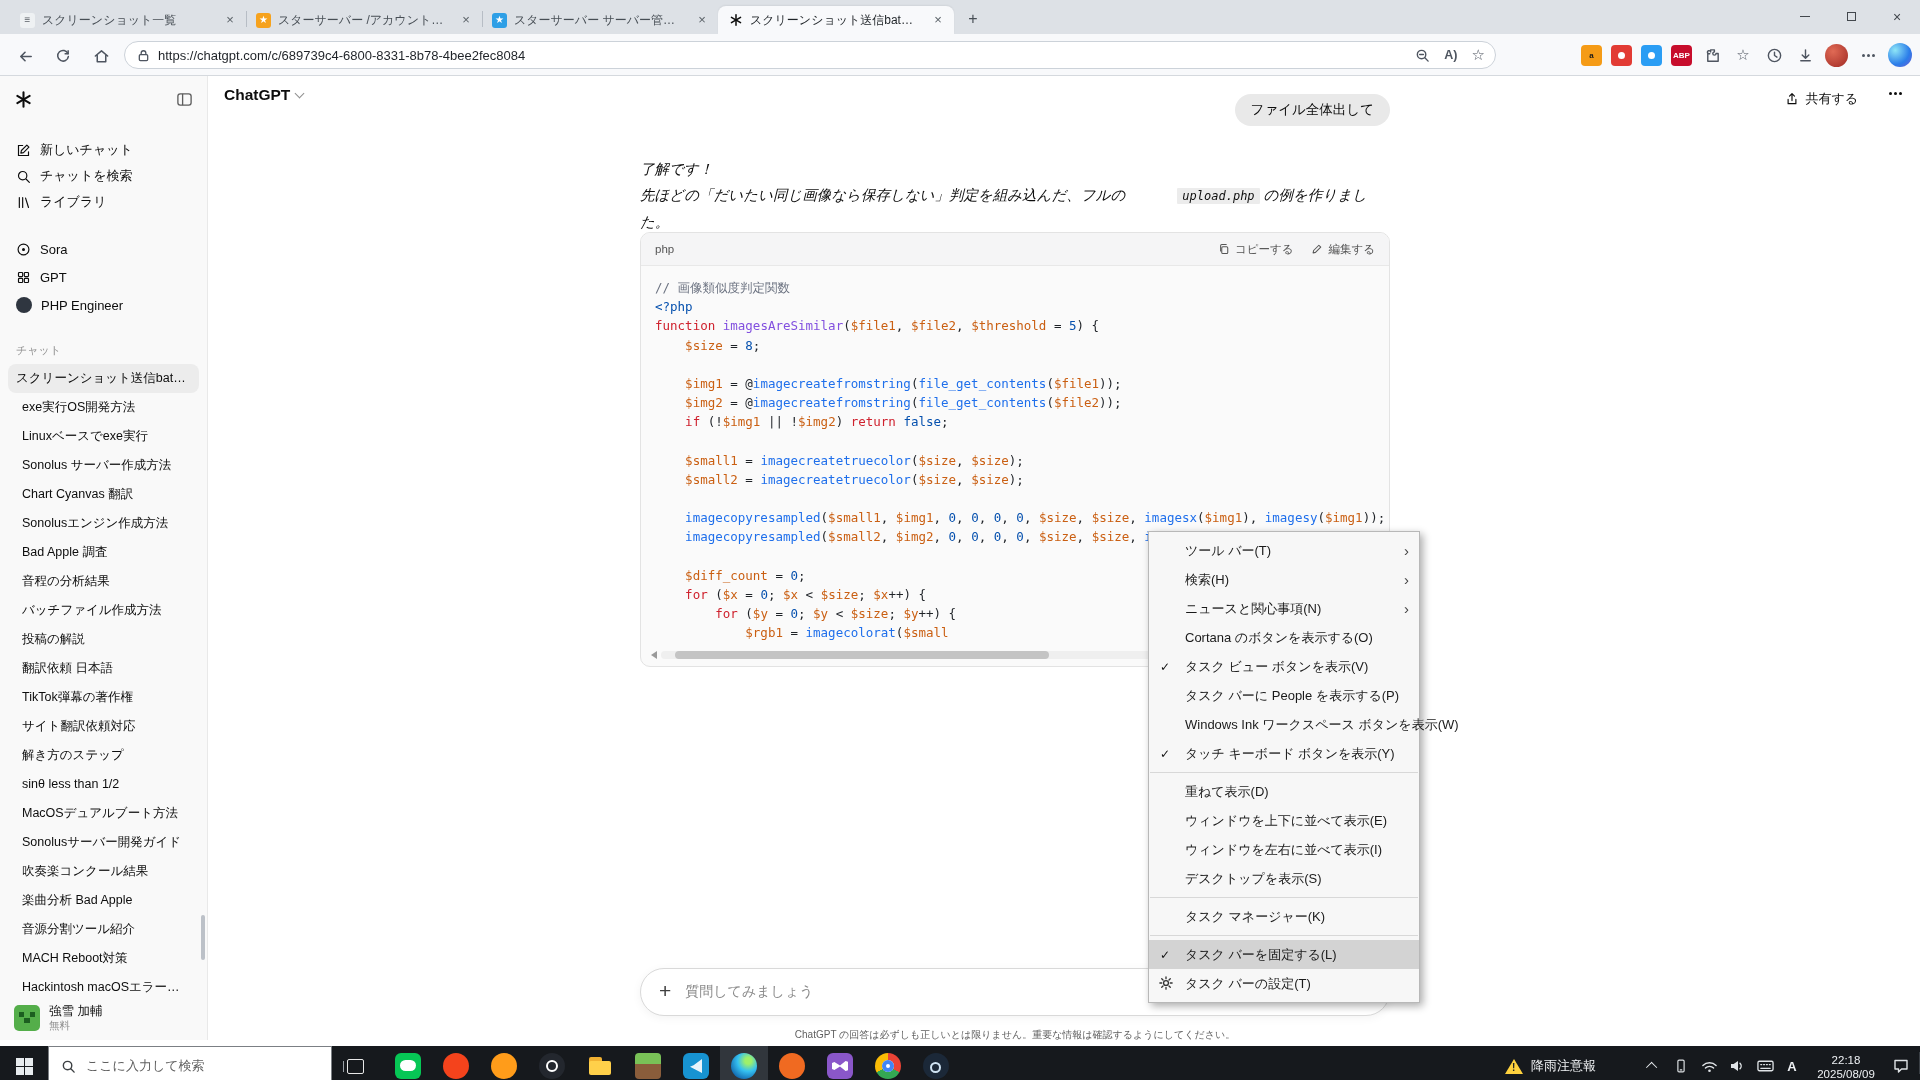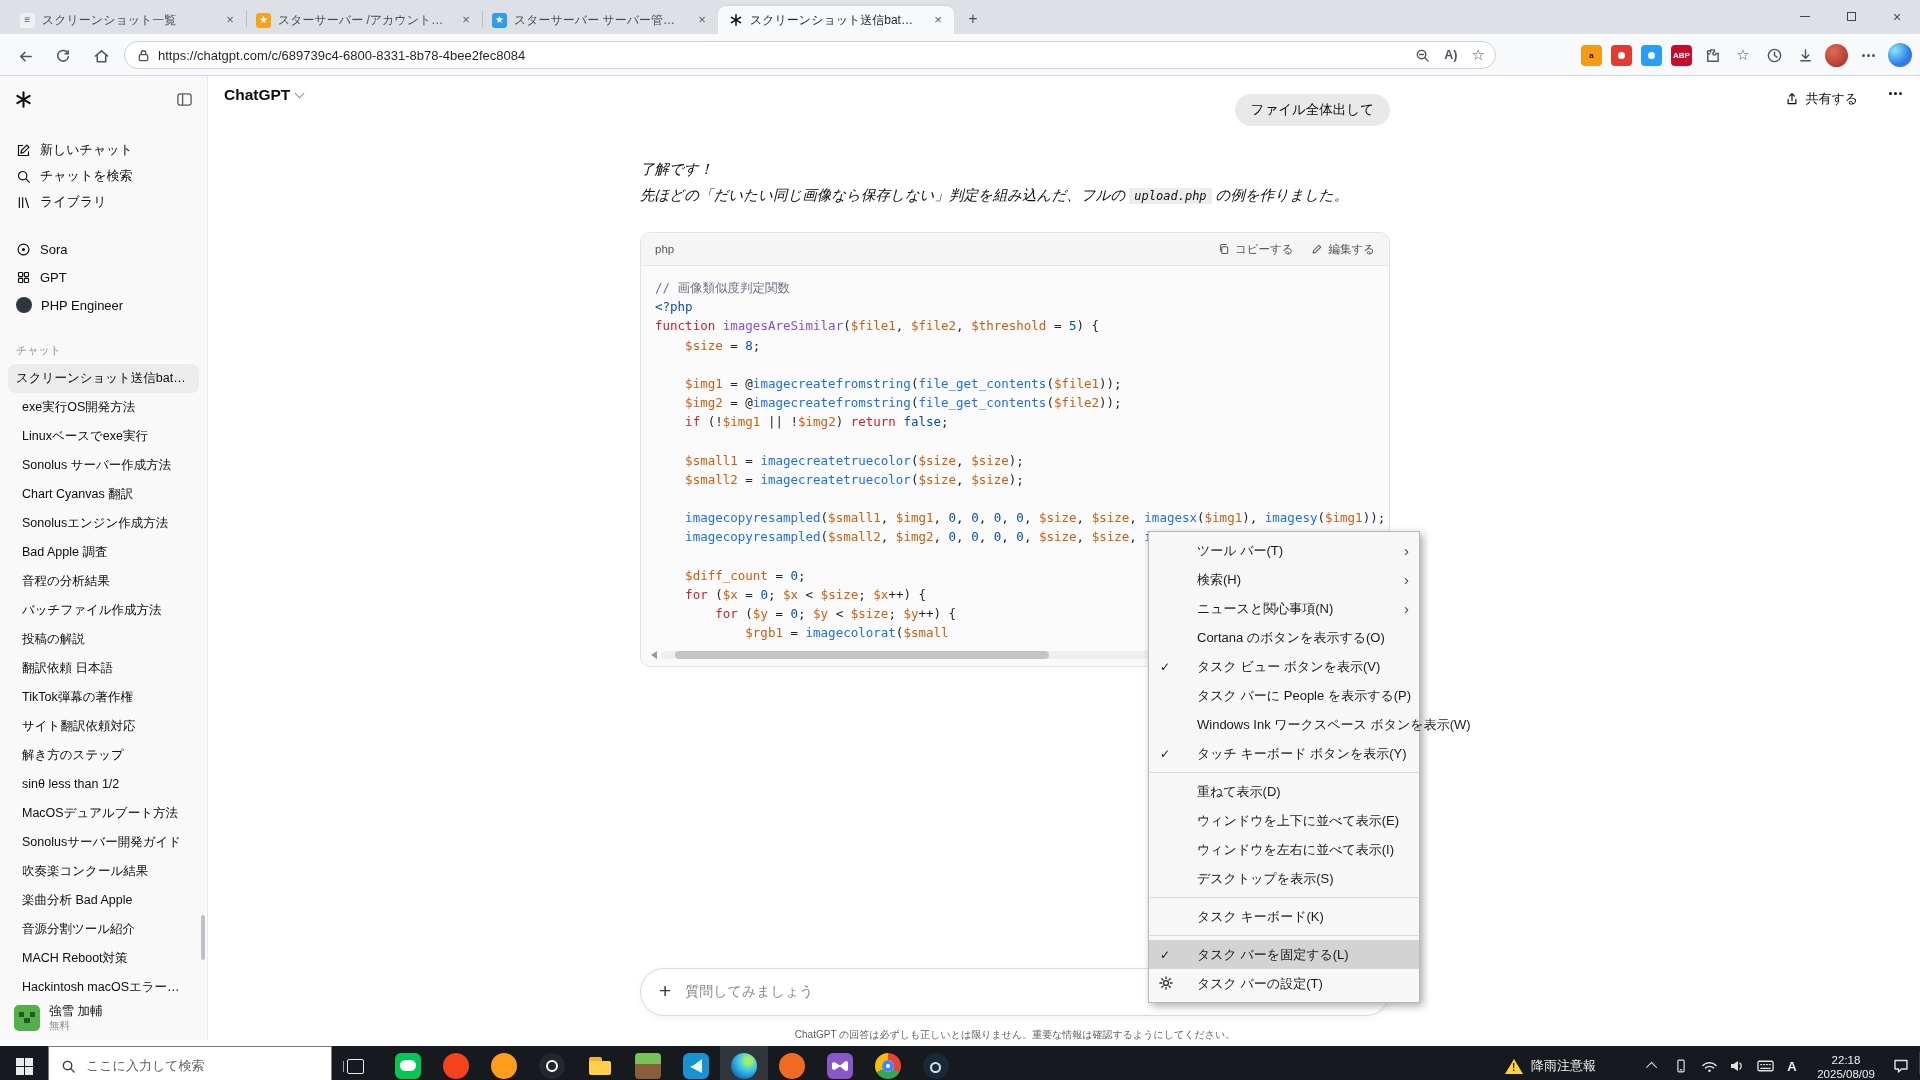--- a/index.html
+++ b/index.html
@@ -62,21 +62,21 @@
 
   .main { flex:1; position:relative; background:#fff; }
   .chead-title { position:absolute; left:16px; top:10px; display:flex; align-items:center; gap:6px; font-size:15.5px; font-weight:600; color:#0d0d0d; }
   .chev-down { width:7px; height:7px; border-right:1.6px solid #8f8f8f; border-bottom:1.6px solid #8f8f8f; transform:rotate(45deg); margin-top:-3px; }
   .share-btn { position:absolute; top:8px; right:52px; height:30px; display:flex; align-items:center; gap:6px; padding:0 10px; border-radius:16px; font-size:13px; color:#0d0d0d; }
   .chead-dots { position:absolute; top:16px; right:18px; }
   .user-bubble { position:absolute; top:18px; right:530px; height:32px; line-height:32px; padding:0 16px; background:#e9e9e9; border-radius:16px; font-size:13.5px; color:#0d0d0d; }
 
   .column { position:absolute; left:432px; width:750px;font-style:italic; }
   .msg-p { font-size:14.5px; color:#0d0d0d; line-height:26px; }
-  .inline-code { font-family:"DejaVu Sans Mono","Liberation Mono",monospace; font-size:12px; background:#ececec; border-radius:1px; padding:1px 5px; color:#0d0d0d; }
+  .inline-code { font-family:"DejaVu Sans Mono","Liberation Mono",monospace; font-size:12px; background:#ececec; border-radius:1px; padding:1px 5px; color:#0d0d0d;margin-left:48px; }
 
   .codeblock { position:absolute; left:432px; top:156px; width:750px; border:1px solid #e3e3e3; border-radius:10px; background:#fafafa; overflow:hidden; }
   .code-head { height:33px; display:flex; align-items:center; padding:0 14px; border-bottom:1px solid #e8e8e8; background:#f5f5f6; }
   .code-lang { font-size:11.5px; color:#555; }
   .code-actions { margin-left:auto; display:flex; gap:18px; }
   .code-act { display:flex; align-items:center; gap:5px; font-size:11.5px; color:#555; }
   .code-body { padding:12px 14px 2px; font-family:"DejaVu Sans Mono","Liberation Mono",monospace; font-size:12.5px; line-height:19.2px; color:#1f2328; overflow:hidden; }
   .code-line { white-space:pre; height:19.2px; }
   .tk-tag{color:#0550ae} .tk-com{color:#6b7280} .tk-kw{color:#cf222e} .tk-fn{color:#8250df}
   .tk-vr{color:#ca5f12} .tk-num{color:#0550ae} .tk-call{color:#1f6feb} .tk-bool{color:#0550ae} .tk-pl{color:#1f2328}
@@ -86,21 +86,21 @@
   .cs-thumb { position:absolute; left:2%; top:0; width:52%; height:8px; background:#c4c4c4; border-radius:4px; }
 
   .composer { position:absolute; left:432px; top:892px; width:750px; height:48px; background:#fff; border:1px solid #d9d9d9; border-radius:26px; box-shadow:0 2px 10px rgba(0,0,0,.05); display:flex; align-items:center; }
   .composer .plus { font-size:21px; color:#3f3f3f; margin:0 14px 2px 18px; }
   .composer .ph { font-size:14px; color:#8a8a8a; }
   .disclaimer { position:absolute; left:432px; top:952px; width:750px; text-align:center; font-size:10px; color:#5f5f5f; }
 
   
   .ctxmenu { position:absolute; left:1148px; top:531px; width:272px; background:#f7f7f7; border:1px solid #b8b8b8;
              box-shadow:3px 3px 8px rgba(0,0,0,.33); padding:4px 0; z-index:60; }
-  .mi { position:relative; height:29px; display:flex; align-items:center; padding-left:48px; padding-right:26px; font-size:13px; color:#1a1a1a; white-space:nowrap; }
+  .mi { position:relative; height:29px; display:flex; align-items:center; padding-left:36px; padding-right:26px; font-size:13px; color:#1a1a1a; white-space:nowrap; }
   .mi.hl { background:#d3d3d3; }
   .mi .check { position:absolute; left:11px; font-size:12px; color:#111; }
   .mi .gearwrap { position:absolute; left:10px; top:7px; }
   .mi .subarrow { position:absolute; right:10px; font-size:15px; color:#444; line-height:1; }
   .msep { height:1px; background:#d8d8d8; margin:4px 1px; }
 
   
   .taskbar { position:absolute; left:0; bottom:0; width:1920px; height:34px; background:#16191d; z-index:70; }
   .startbtn { position:absolute; left:0; top:0; width:48px; height:40px; display:flex; align-items:center; justify-content:center; }
   .winlogo { display:grid; grid-template-columns:8px 8px; grid-template-rows:8px 8px; gap:1px; }
@@ -489,21 +489,21 @@
           <span>ウィンドウを上下に並べて表示(E)</span>
         </div>
         <div class="mi">
           <span>ウィンドウを左右に並べて表示(I)</span>
         </div>
         <div class="mi">
           <span>デスクトップを表示(S)</span>
         </div>
         <div class="msep"></div>
         <div class="mi">
-          <span>タスク キーボード(K)</span>
+          <span>タスク マネージャー(K)</span>
         </div>
         <div class="msep"></div>
         <div class="mi hl">
           <div class="check">✓</div>
           <span>タスク バーを固定する(L)</span>
         </div>
         <div class="mi">
           <div class="gearwrap"><svg width="14" height="14" viewBox="0 0 16 16">
               <g stroke="#333" stroke-width="1.5" fill="none">
                 <circle cx="8" cy="8" r="2.8"></circle>

